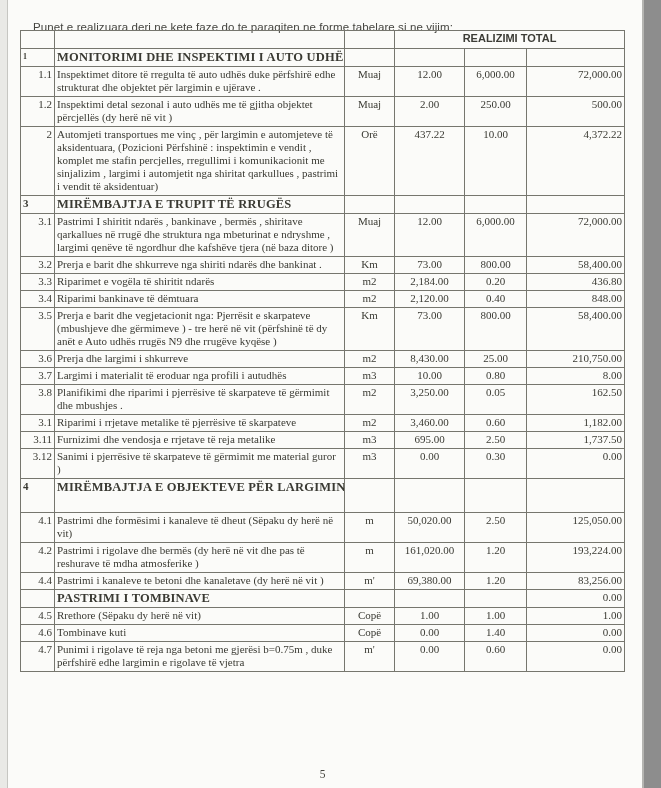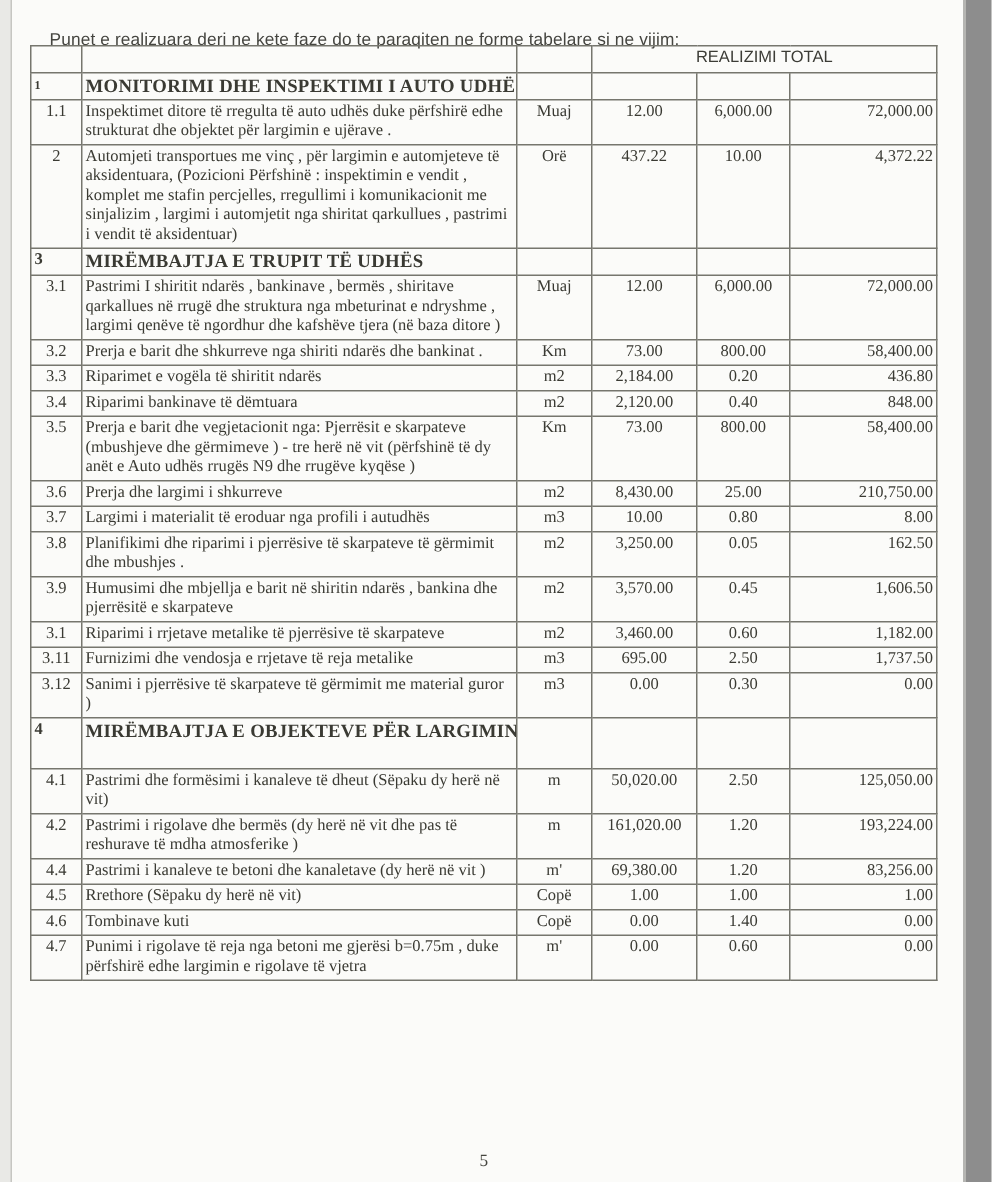--- a/index.html
+++ b/index.html
@@ -30,28 +30,28 @@
   table.works td{
     border:1px solid #76766e;
     vertical-align:top;
     font-size:11px;line-height:13px;
     padding:1px 2px 2px 2px;
     overflow:hidden;
   }
   
   thead td{
     font-family:"Liberation Sans", sans-serif;
-    font-weight:normal;font-size:11px;color:#3c3c36;
+    font-weight:bold;font-size:11px;color:#3c3c36;
     text-align:center;vertical-align:middle;
     height:15px;padding:1px 2px;
   }
   thead td.art-h{text-align:left;padding-left:4px;}
   thead tr.toprow td{height:14px;}
   
-  td.art{text-align:center;padding-top:2px;}
+  td.art{text-align:right;padding-top:2px;}
   td.desc{padding:2px 3px 2px 5px;}
   td.njesia{text-align:center;padding-top:2px;}
   td.sasia{text-align:center;padding-top:2px;}
   td.cmimi{text-align:center;padding-top:2px;}
   td.shuma{text-align:right;padding:3px 3px 2px 2px;}
   
   tr.section td.desc{
     font-weight:bold;font-size:12.5px;line-height:14px;
     letter-spacing:.2px;white-space:nowrap;
   }
@@ -103,30 +103,38 @@
         </tr>
         <tr class="item">
           <td class="art">1.1</td>
           <td class="desc">Inspektimet ditore të rregulta të auto udhës duke përfshirë edhe strukturat dhe objektet për largimin e ujërave .</td>
           <td class="njesia">Muaj</td>
           <td class="sasia">12.00</td>
           <td class="cmimi">6,000.00</td>
           <td class="shuma">72,000.00</td>
         </tr>
         <tr class="item">
+          <td class="art">1.2</td>
+          <td class="desc">Inspektimi detal sezonal i auto udhës me të gjitha objektet përcjellës (dy herë në vit )</td>
+          <td class="njesia">Muaj</td>
+          <td class="sasia">2.00</td>
+          <td class="cmimi">250.00</td>
+          <td class="shuma">500.00</td>
+        </tr>
+        <tr class="item">
           <td class="art">2</td>
           <td class="desc">Automjeti transportues me vinç ,  për largimin e automjeteve të aksidentuara,  (Pozicioni Përfshinë : inspektimin e vendit , komplet me stafin percjelles, rregullimi i komunikacionit me sinjalizim ,  largimi i automjetit nga shiritat qarkullues , pastrimi  i vendit të aksidentuar)</td>
           <td class="njesia">Orë</td>
           <td class="sasia">437.22</td>
           <td class="cmimi">10.00</td>
           <td class="shuma">4,372.22</td>
         </tr>
         <tr class="section">
           <td class="art">3</td>
-          <td class="desc">MIRËMBAJTJA E TRUPIT TË UDHËS</td>
+          <td class="desc">MIRËMBAJTJA E TRUPIT TË RRUGËS</td>
           <td class="njesia"></td>
           <td class="sasia"></td>
           <td class="cmimi"></td>
           <td class="shuma"></td>
         </tr>
         <tr class="item">
           <td class="art">3.1</td>
           <td class="desc">Pastrimi  I shiritit ndarës , bankinave , bermës , shiritave qarkallues  në rrugë dhe struktura nga mbeturinat e ndryshme , largimi qenëve të ngordhur dhe kafshëve tjera  (në baza ditore )</td>
           <td class="njesia">Muaj</td>
           <td class="sasia">12.00</td>
@@ -183,28 +191,20 @@
         </tr>
         <tr class="item">
           <td class="art">3.8</td>
           <td class="desc">Planifikimi dhe riparimi i pjerrësive të skarpateve të gërmimit dhe mbushjes .</td>
           <td class="njesia">m2</td>
           <td class="sasia">3,250.00</td>
           <td class="cmimi">0.05</td>
           <td class="shuma">162.50</td>
         </tr>
         <tr class="item">
-          <td class="art">3.9</td>
-          <td class="desc">Humusimi dhe mbjellja e barit në shiritin ndarës , bankina dhe pjerrësitë e skarpateve</td>
-          <td class="njesia">m2</td>
-          <td class="sasia">3,570.00</td>
-          <td class="cmimi">0.45</td>
-          <td class="shuma">1,606.50</td>
-        </tr>
-        <tr class="item">
           <td class="art">3.1</td>
           <td class="desc">Riparimi i rrjetave metalike të pjerrësive të skarpateve</td>
           <td class="njesia">m2</td>
           <td class="sasia">3,460.00</td>
           <td class="cmimi">0.60</td>
           <td class="shuma">1,182.00</td>
         </tr>
         <tr class="item">
           <td class="art">3.11</td>
           <td class="desc">Furnizimi dhe vendosja e rrjetave të reja metalike</td>
@@ -246,20 +246,28 @@
           <td class="shuma">193,224.00</td>
         </tr>
         <tr class="item">
           <td class="art">4.4</td>
           <td class="desc">Pastrimi i kanaleve te betoni  dhe kanaletave (dy  herë në vit )</td>
           <td class="njesia">m'</td>
           <td class="sasia">69,380.00</td>
           <td class="cmimi">1.20</td>
           <td class="shuma">83,256.00</td>
         </tr>
+        <tr class="section">
+          <td class="art"></td>
+          <td class="desc">PASTRIMI I TOMBINAVE</td>
+          <td class="njesia"></td>
+          <td class="sasia"></td>
+          <td class="cmimi"></td>
+          <td class="shuma">0.00</td>
+        </tr>
         <tr class="item">
           <td class="art">4.5</td>
           <td class="desc">Rrethore (Sëpaku dy herë në vit)</td>
           <td class="njesia">Copë</td>
           <td class="sasia">1.00</td>
           <td class="cmimi">1.00</td>
           <td class="shuma">1.00</td>
         </tr>
         <tr class="item">
           <td class="art">4.6</td>

